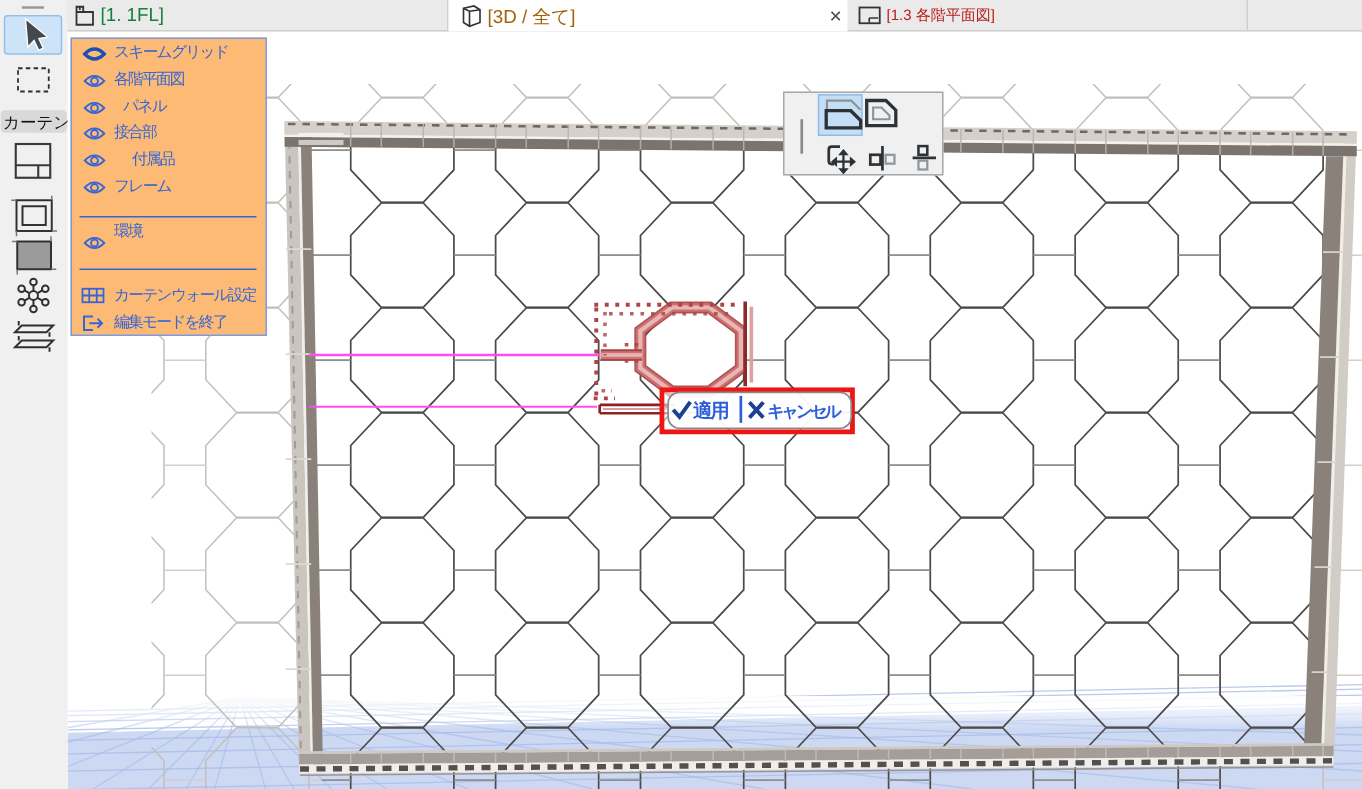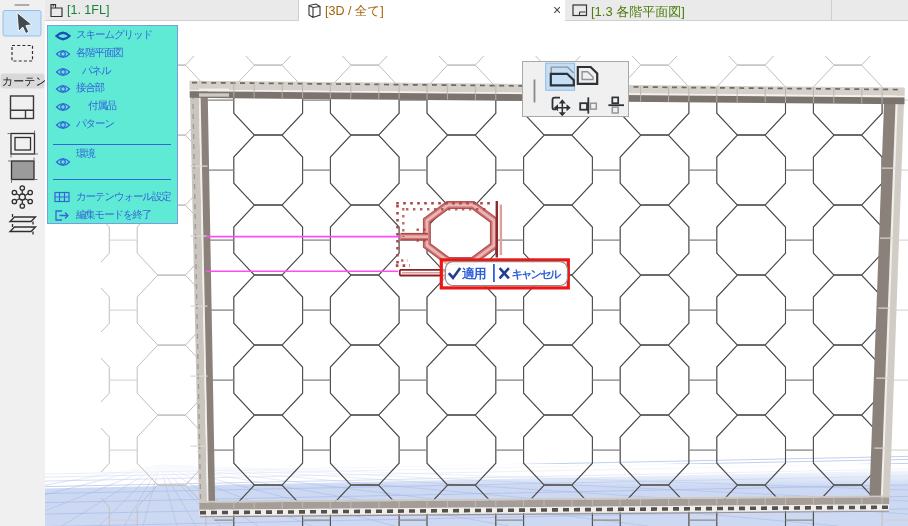--- a/index.html
+++ b/index.html
@@ -189,24 +189,24 @@
  </svg>
  <div class="abs" style="left:280px;top:3px;font-size:12.5px;color:#a16207">[3D / 全て]</div>
 
  <div class="abs" style="left:508px;top:1.5px;font-size:14px;color:#444">×</div>
 
  <div class="abs" style="left:521px;top:0;width:265px;height:20px;background:#eaeaea;border-right:1px solid #cfcfcf"></div>
  <svg class="abs" style="left:527px;top:4px" width="17" height="14">
    <rect x="1" y="1" width="13.5" height="10.5" stroke="#333" stroke-width="1.2" fill="none"></rect>
    <path d="M7.5,8 L13.5,8 M7.5,8 L7.5,11" stroke="#333" stroke-width="1.1" fill="none"></path>
  </svg>
- <div class="abs" style="left:546px;top:3px;font-size:13px;color:#4d7c0f">[1.3 各階平面図]</div>
-</div>
-
-<div class="abs" style="left:47px;top:25px;width:128.5px;height:196.5px;background:#5eead4;border:1px solid #7b9ce2;font-size:10.5px;letter-spacing:-1.2px;color:#3566d8;white-space:nowrap">
+ <div class="abs" style="left:546px;top:3px;font-size:10px;color:#b91c1c">[1.3 各階平面図]</div>
+</div>
+
+<div class="abs" style="left:47px;top:25px;width:128.5px;height:196.5px;background:#fdba74;border:1px solid #7b9ce2;font-size:10.5px;letter-spacing:-1.2px;color:#3566d8;white-space:nowrap">
 
  <svg class="abs" style="left:7px;top:4px" width="16" height="12">
       <path d="M1.5,6 Q8,-0.5 14.5,6 Q8,12.5 1.5,6 Z" stroke="#1c4fb5" stroke-width="2.3" fill="none"></path>
     </svg>
  <div class="abs" style="left:28px;top:2.2px">スキームグリッド</div>
 
  <svg class="abs" style="left:7px;top:22px" width="16" height="12">
       <path d="M1.5,6 Q8,-0.8 14.5,6 Q8,12.8 1.5,6 Z" stroke="#3566d8" stroke-width="1.25" fill="none"></path>
       <circle cx="8" cy="6" r="2.3" stroke="#3566d8" stroke-width="1.25" fill="none"></circle>
     </svg>
@@ -227,21 +227,21 @@
  <svg class="abs" style="left:7px;top:75.2px" width="16" height="12">
       <path d="M1.5,6 Q8,-0.8 14.5,6 Q8,12.8 1.5,6 Z" stroke="#3566d8" stroke-width="1.25" fill="none"></path>
       <circle cx="8" cy="6" r="2.3" stroke="#3566d8" stroke-width="1.25" fill="none"></circle>
     </svg>
  <div class="abs" style="left:40px;top:73.2px">付属品</div>
 
  <svg class="abs" style="left:7px;top:92.9px" width="16" height="12">
       <path d="M1.5,6 Q8,-0.8 14.5,6 Q8,12.8 1.5,6 Z" stroke="#3566d8" stroke-width="1.25" fill="none"></path>
       <circle cx="8" cy="6" r="2.3" stroke="#3566d8" stroke-width="1.25" fill="none"></circle>
     </svg>
- <div class="abs" style="left:28px;top:90.9px">パターン</div>
+ <div class="abs" style="left:28px;top:90.9px">フレーム</div>
 
  <div class="abs" style="left:5px;top:117.8px;width:118px;height:1.5px;background:#3566d8"></div>
 
  <svg class="abs" style="left:7px;top:130.2px" width="16" height="12">
       <path d="M1.5,6 Q8,-0.8 14.5,6 Q8,12.8 1.5,6 Z" stroke="#3566d8" stroke-width="1.25" fill="none"></path>
       <circle cx="8" cy="6" r="2.3" stroke="#3566d8" stroke-width="1.25" fill="none"></circle>
     </svg>
  <div class="abs" style="left:28px;top:121px">環境</div>
 
  <div class="abs" style="left:5px;top:152.5px;width:118px;height:1.5px;background:#3566d8"></div>

